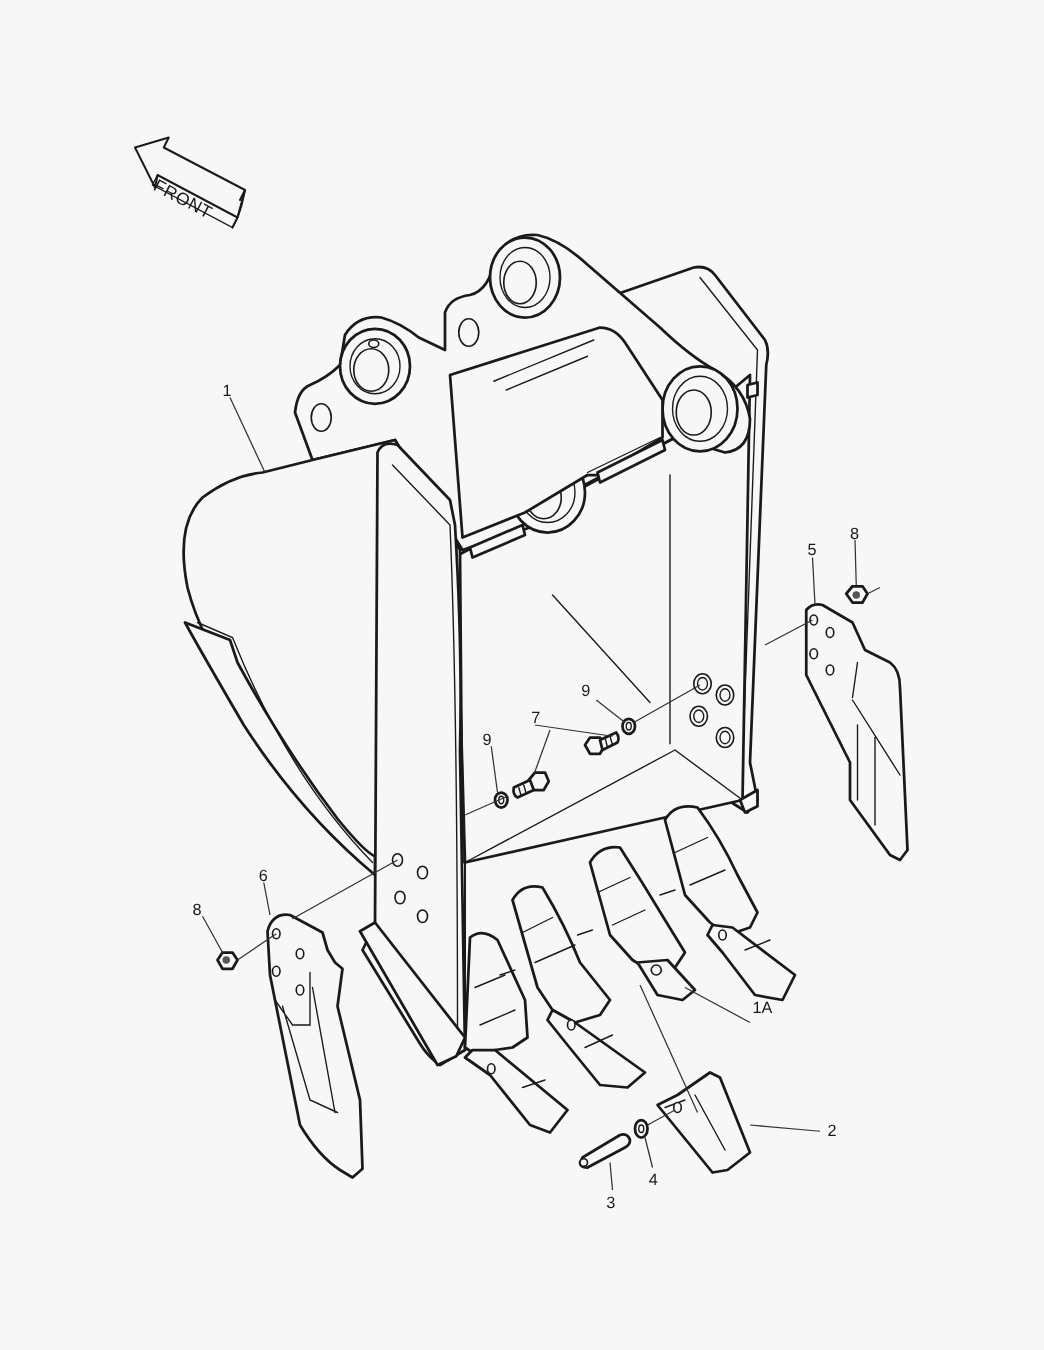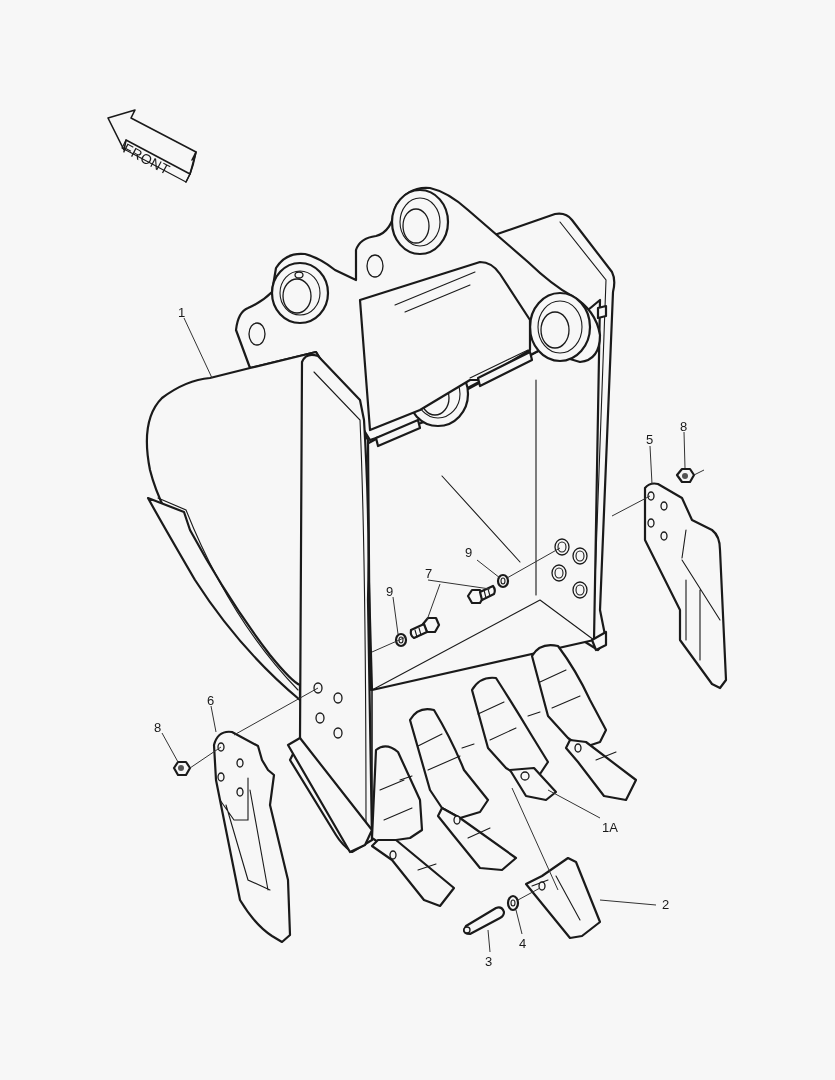--- a/index.html
+++ b/index.html
@@ -205,21 +205,21 @@
     <path class="lead" d="M488,930 L490,952"></path>
     <path class="lead" d="M516,910 L522,934"></path>
     <path class="lead" d="M518,900 L540,888"></path>
     <path class="lead" d="M512,788 L558,890"></path>
   </g>
 </svg>
 
 <div class="front-label">FRONT</div>
 
 <div class="callout" style="left:178px;top:306px;">1</div>
-<div class="callout" style="left:602px;top:821px;">1A</div>
+<div class="callout" style="left:602px;top:799px;">1A</div>
 <div class="callout" style="left:662px;top:898px;">2</div>
 <div class="callout" style="left:485px;top:955px;">3</div>
 <div class="callout" style="left:519px;top:937px;">4</div>
 <div class="callout" style="left:646px;top:433px;">5</div>
 <div class="callout" style="left:207px;top:694px;">6</div>
 <div class="callout" style="left:425px;top:567px;">7</div>
 <div class="callout" style="left:680px;top:420px;">8</div>
 <div class="callout" style="left:154px;top:721px;">8</div>
 <div class="callout" style="left:465px;top:546px;">9</div>
 <div class="callout" style="left:386px;top:585px;">9</div>

